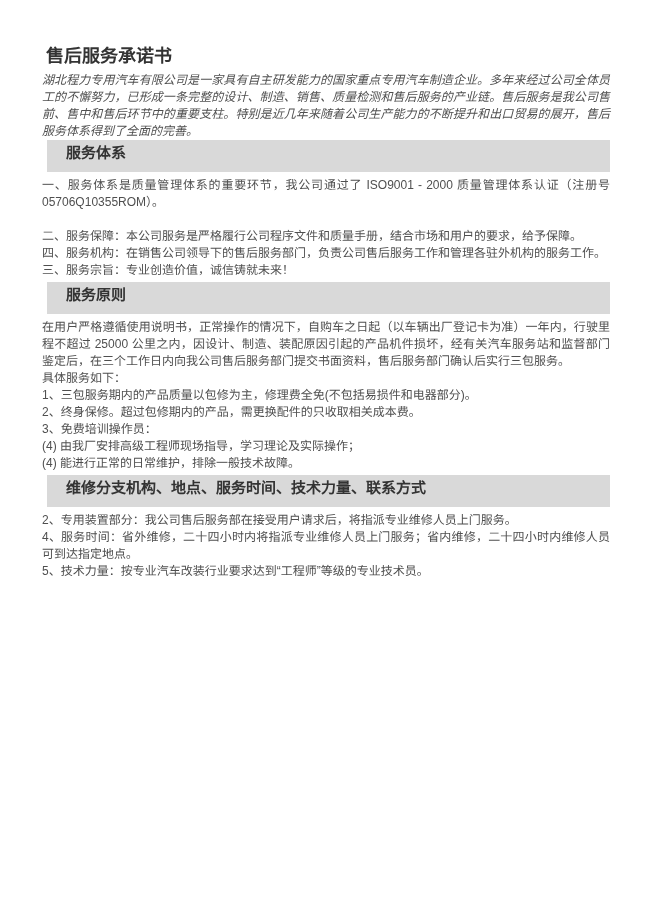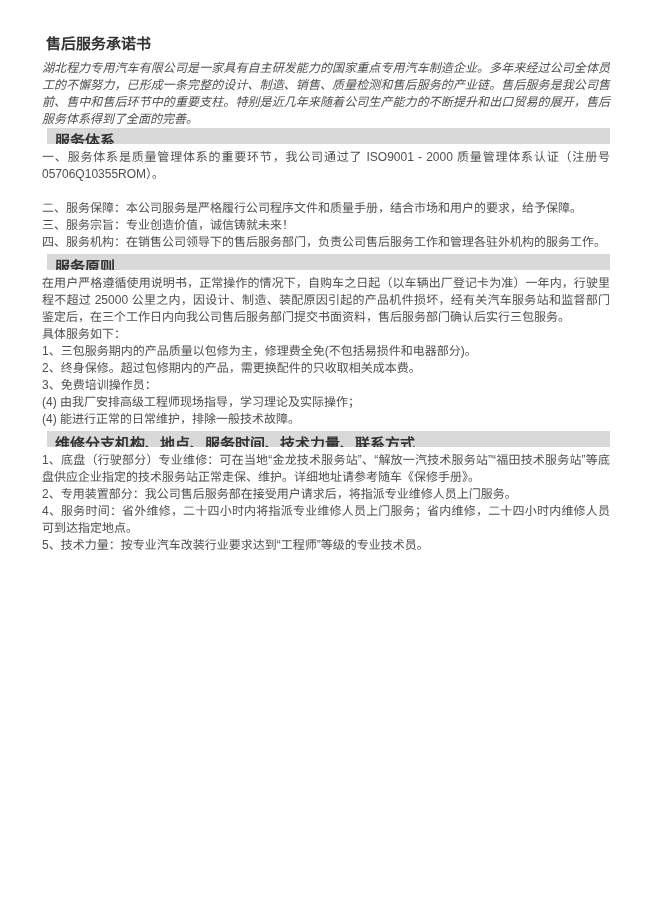--- a/index.html
+++ b/index.html
@@ -17,39 +17,39 @@
     font-family: "Liberation Sans", "DejaVu Sans", sans-serif;
     overflow: hidden;
   }
   .doc {
     padding: 34px 40px 0 42px;
     color: var(--body-text);
     font-size: 12px;
     line-height: 17px;
   }
   .doc-title {
-    font-size: 15px;
+    font-size: 18px;
     line-height: 20px;
     font-weight: bold;
     color: var(--heading-text);
-    margin: 0 0 6px 4px;
+    margin: 12px 0 6px 4px;
   }
   .intro {
     margin: 0;
     text-align: justify;
     font-style: italic;
   }
   .section-bar {
     background: var(--section-header-bg);
-    height: 16px;
+    height: 32px;
     line-height: 26px;
     font-size: 15px;
     font-weight: bold;
     color: var(--heading-text);
-    padding-left: 8px;
+    padding-left: 19px;
     margin: 3px 0 5px 5px;
     white-space: nowrap;
     overflow: hidden;
   }
   .section-bar.first { margin-top: 0; }
   .line {
     margin: 0;
     text-align: justify;
   }
   .blank-line {
@@ -63,36 +63,35 @@
 
   <h1 class="doc-title">售后服务承诺书</h1>
 
   <p class="intro">湖北程力专用汽车有限公司是一家具有自主研发能力的国家重点专用汽车制造企业。多年来经过公司全体员工的不懈努力，已形成一条完整的设计、制造、销售、质量检测和售后服务的产业链。售后服务是我公司售前、售中和售后环节中的重要支柱。特别是近几年来随着公司生产能力的不断提升和出口贸易的展开，售后服务体系得到了全面的完善。</p>
 
   <div class="section-bar first">服务体系</div>
   <div>
     <p class="line">一、服务体系是质量管理体系的重要环节，我公司通过了 ISO9001 - 2000 质量管理体系认证（注册号 05706Q10355ROM）。</p>
     <div class="blank-line"></div>
     <p class="line">二、服务保障：本公司服务是严格履行公司程序文件和质量手册，结合市场和用户的要求，给予保障。</p>
+    <p class="line">四、服务机构：在销售公司领导下的售后服务部门，负责公司售后服务工作和管理各驻外机构的服务工作。</p>
     <p class="line">三、服务宗旨：专业创造价值，诚信铸就未来！</p>
-    <p class="line">四、服务机构：在销售公司领导下的售后服务部门，负责公司售后服务工作和管理各驻外机构的服务工作。</p>
   </div>
 
   <div class="section-bar">服务原则</div>
   <div>
     <p class="line">在用户严格遵循使用说明书，正常操作的情况下，自购车之日起（以车辆出厂登记卡为准）一年内，行驶里程不超过 25000 公里之内，因设计、制造、装配原因引起的产品机件损坏，经有关汽车服务站和监督部门鉴定后，在三个工作日内向我公司售后服务部门提交书面资料，售后服务部门确认后实行三包服务。</p>
     <p class="line">具体服务如下：</p>
     <p class="line">1、三包服务期内的产品质量以包修为主，修理费全免(不包括易损件和电器部分)。</p>
     <p class="line">2、终身保修。超过包修期内的产品，需更换配件的只收取相关成本费。</p>
     <p class="line">3、免费培训操作员：</p>
     <p class="line">(4) 由我厂安排高级工程师现场指导，学习理论及实际操作；</p>
     <p class="line">(4) 能进行正常的日常维护，排除一般技术故障。</p>
   </div>
 
   <div class="section-bar">维修分支机构、地点、服务时间、技术力量、联系方式</div>
   <div>
-    <p class="line">1、底盘（行驶部分）专业维修：可在当地“金龙技术服务站”、“解放一汽技术服务站”“福田技术服务站”等底盘供应企业指定的技术服务站正常走保、维护。详细地址请参考随车《保修手册》。</p>
     <p class="line">2、专用装置部分：我公司售后服务部在接受用户请求后，将指派专业维修人员上门服务。</p>
     <p class="line">4、服务时间：省外维修，二十四小时内将指派专业维修人员上门服务；省内维修，二十四小时内维修人员可到达指定地点。</p>
     <p class="line">5、技术力量：按专业汽车改装行业要求达到“工程师”等级的专业技术员。</p>
   </div>
 
 </div>
 
 </body></html>

